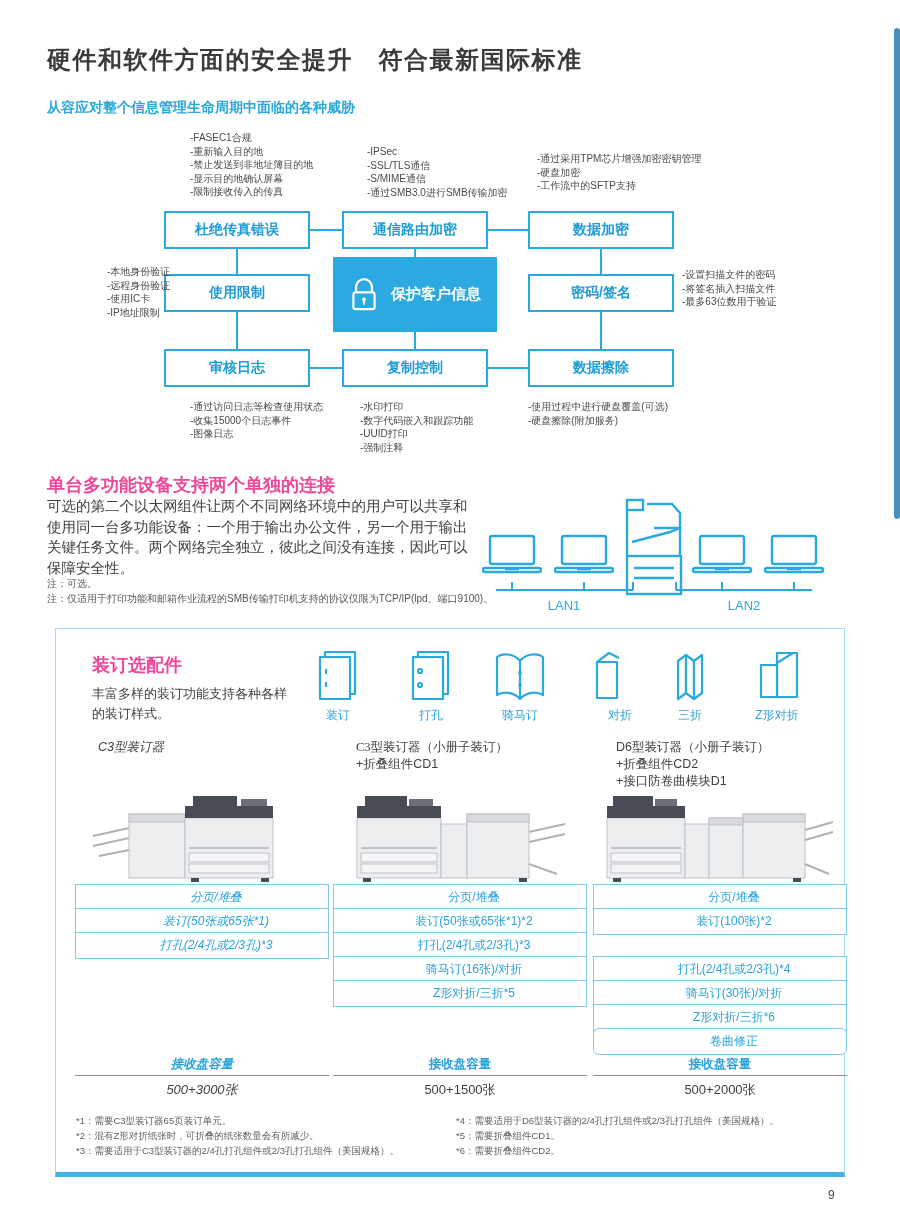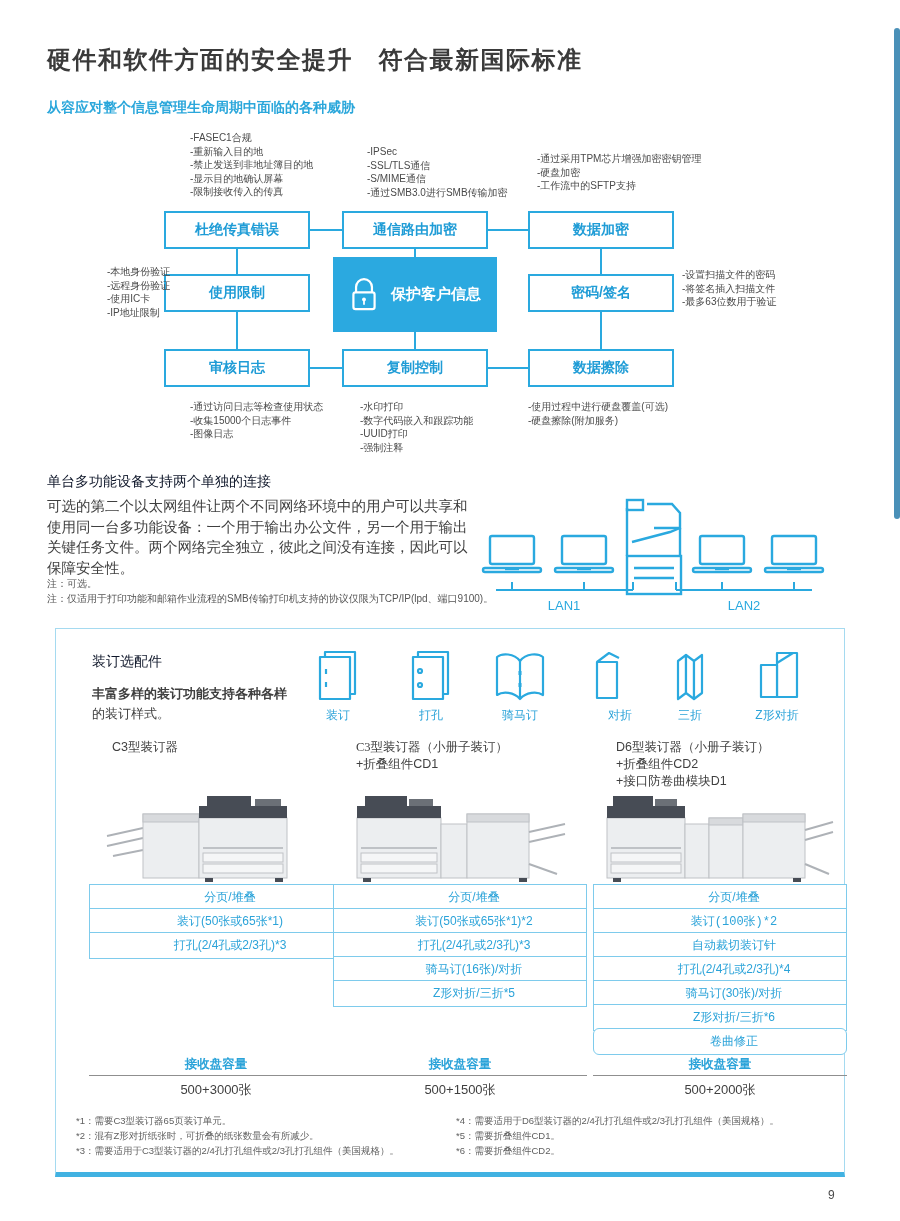--- a/index.html
+++ b/index.html
@@ -1,21 +1,21 @@
 <!DOCTYPE html>
 <html><head>
 <meta charset="utf-8">
 <style>
   html,body{margin:0;padding:0;background:#ffffff;}
   .page{position:relative;width:900px;height:1221px;background:#fff;overflow:hidden;
         font-family:"Liberation Sans","DejaVu Sans",sans-serif;color:#3f3f3f;}
   .abs{position:absolute;}
   .page-title{font-size:24px;font-weight:bold;color:#3a3a3a;letter-spacing:1.5px;}
   .sec-head{font-size:14px;font-weight:bold;color:#2BA7DB;}
-  .sec-head-lg{font-size:14px;font-weight:normal;color:#0f172a;}
+  .sec-head-lg{font-size:18px;font-weight:bold;color:#ec4899;}
   .note{font-size:10px;line-height:13.5px;color:#4a4a4a;white-space:nowrap;}
   .dbox{position:absolute;box-sizing:border-box;border:2px solid #2AA9DF;background:#fff;
         color:#1F9CD6;font-weight:bold;font-size:14px;display:flex;align-items:center;
         justify-content:center;width:146px;height:38px;}
   .cbox{position:absolute;box-sizing:border-box;background:#2BA9E0;color:#fff;font-weight:bold;
         font-size:15px;display:flex;align-items:center;justify-content:center;gap:12px;}
   .hline{position:absolute;height:2px;background:#2AA9DF;}
   .vline{position:absolute;width:2px;background:#2AA9DF;}
   .body-text{font-size:14.5px;line-height:20.5px;color:#3f3f3f;}
   .small-note{font-size:10px;color:#555;white-space:nowrap;}
@@ -172,21 +172,21 @@
         <line x1="322" y1="96" x2="322" y2="104"></line>
       </g>
     </svg>
   </div>
   <div class="abs lan-label" style="left:534px;top:598px;">LAN1</div>
   <div class="abs lan-label" style="left:714px;top:598px;">LAN2</div>
 
   <div class="opt-box" style="left:55px;top:628px;width:790px;height:549px;">
 
     <div class="abs sec-head-lg" style="left:36px;top:24px;">装订选配件</div>
-    <div class="abs" style="left:36px;top:56px;font-size:13px;font-weight:bold;">丰富多样的装订功能支持各种各样</div>
+    <div class="abs" style="left:36px;top:56px;font-size:13px;">丰富多样的装订功能支持各种各样</div>
     <div class="abs" style="left:36px;top:76px;font-size:13px;">的装订样式。</div>
 
     <div class="abs" style="left:258px;top:20px;">
       <svg width="48" height="56" viewBox="0 0 48 56">
         <g stroke="#2AA9DF" stroke-width="2.2" fill="#ffffff" stroke-linejoin="round">
           <rect x="11" y="3" width="30" height="42"></rect>
           <rect x="6" y="8" width="30" height="42"></rect>
           <line x1="12" y1="20" x2="12" y2="25"></line>
           <line x1="12" y1="33" x2="12" y2="38"></line>
         </g>
@@ -243,21 +243,21 @@
       <svg width="52" height="56" viewBox="0 0 52 56">
         <g stroke="#2AA9DF" stroke-width="2.2" fill="#ffffff" stroke-linejoin="round">
           <rect x="24" y="4" width="20" height="44"></rect>
           <polyline points="24,14 40,4" fill="none"></polyline>
           <rect x="8" y="16" width="16" height="32"></rect>
         </g>
       </svg>
     </div>
     <div class="abs icon-label" style="left:686px;top:78px;width:70px;">Z形对折</div>
 
-    <div class="abs" style="left:33px;top:0;width:254px;height:549px;">
+    <div class="abs" style="left:19px;top:0;width:254px;height:549px;font-style:italic;">
       <div class="abs col-title" style="left:23px;top:110px;">C3型装订器</div>
       <div class="abs" style="left:10px;top:155px;">
         <svg width="234" height="100" viewBox="0 0 234 100">
           <g stroke="#aeb2b7" stroke-width="2" fill="none">
             <line x1="8" y1="52" x2="44" y2="44"></line>
               <line x1="8" y1="62" x2="44" y2="54"></line>
               <line x1="14" y1="72" x2="44" y2="66"></line>
           </g>
           <rect x="44" y="30" width="56" height="64" fill="#eceef0" stroke="#bfc2c6"></rect>
           <rect x="44" y="30" width="56" height="8" fill="#d8dadd" stroke="#bfc2c6"></rect>
@@ -335,22 +335,21 @@
           <g stroke="#aeb2b7" stroke-width="2" fill="none">
             <line x1="202" y1="46" x2="230" y2="38"></line>
               <line x1="202" y1="56" x2="230" y2="48"></line>
               <line x1="202" y1="80" x2="226" y2="90"></line>
           </g>
           <rect x="10" y="94" width="8" height="4" fill="#474c55"></rect>
             <rect x="190" y="94" width="8" height="4" fill="#474c55"></rect>
         </svg>
       </div>
       <div class="frow" style="position:absolute;left:0;top:255px;width:254px;">分页/堆叠</div>
-      <div class="frow" style="position:absolute;left:0;top:279px;width:254px;font-family:Liberation Mono, monospace;">装订(100张)*2</div>
-      <div class="frow" style="position:absolute;left:0;top:303px;width:254px;">自动裁切装订针</div>
+      <div class="frow" style="position:absolute;left:0;top:279px;width:254px;">装订(100张)*2</div>
       <div class="frow" style="position:absolute;left:0;top:327px;width:254px;">打孔(2/4孔或2/3孔)*4</div>
       <div class="frow" style="position:absolute;left:0;top:351px;width:254px;">骑马订(30张)/对折</div>
       <div class="frow" style="position:absolute;left:0;top:375px;width:254px;">Z形对折/三折*6</div>
       <div class="frow" style="position:absolute;left:0;top:399px;width:254px;border-radius:6px;">卷曲修正</div>
       <div class="abs cap-label" style="left:0;top:427px;width:254px;">接收盘容量</div>
       <div class="abs cap-rule" style="left:0;top:446px;width:254px;"></div>
       <div class="abs cap-value" style="left:0;top:452px;width:254px;">500+2000张</div>
     </div>
 
     <div class="abs" style="left:20px;top:484px;">

